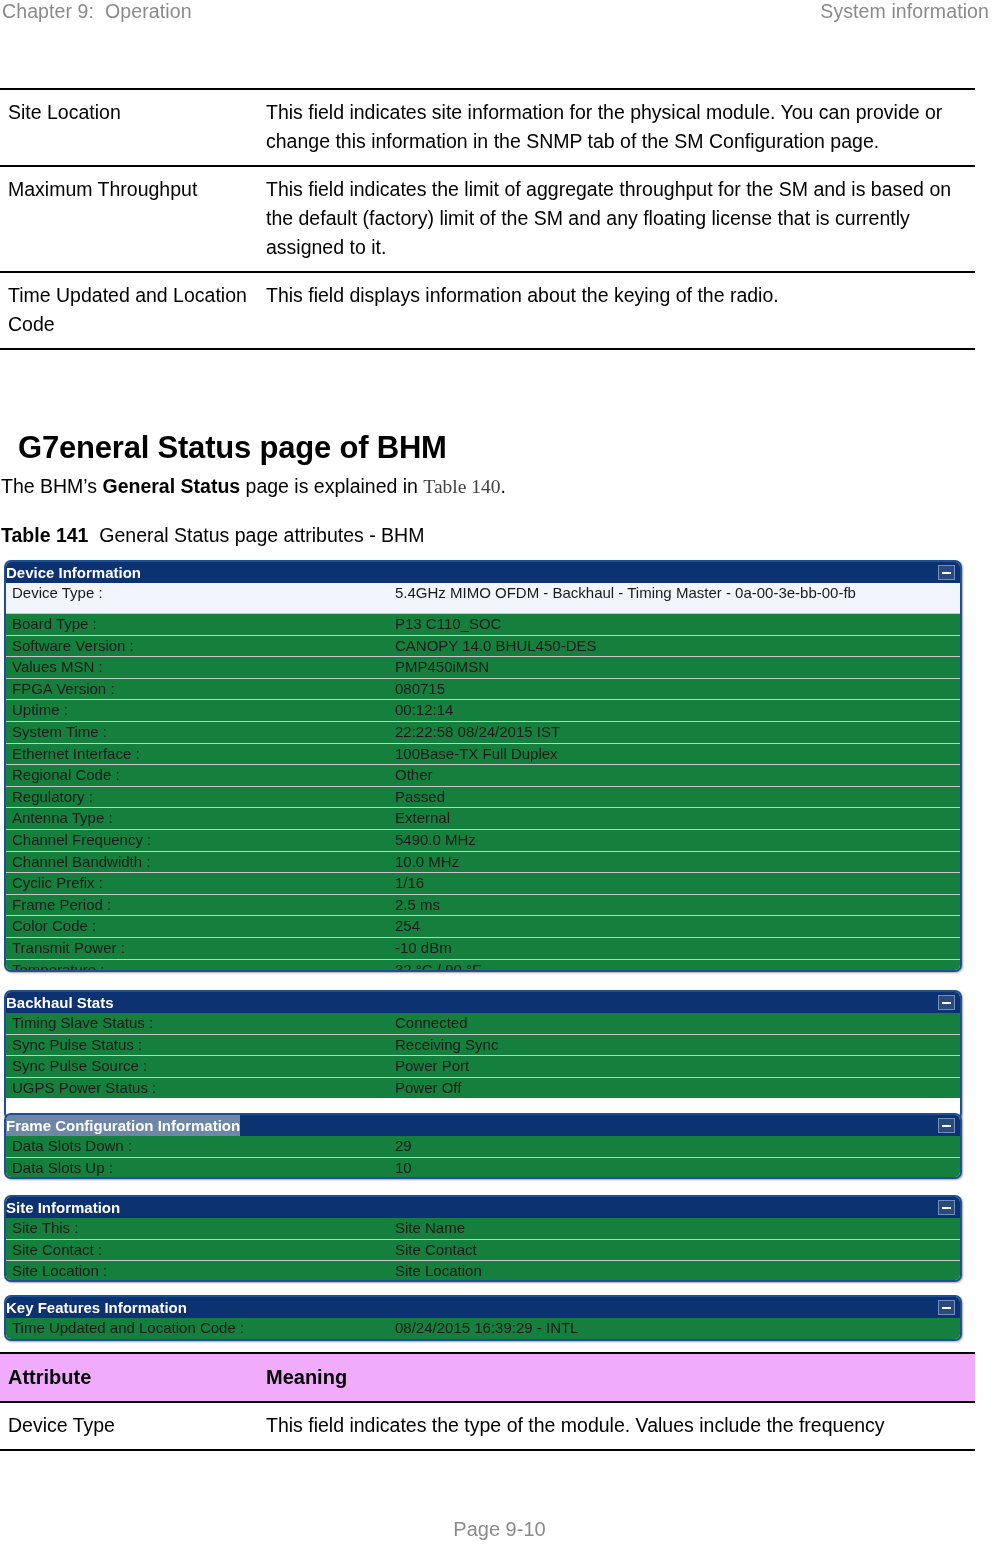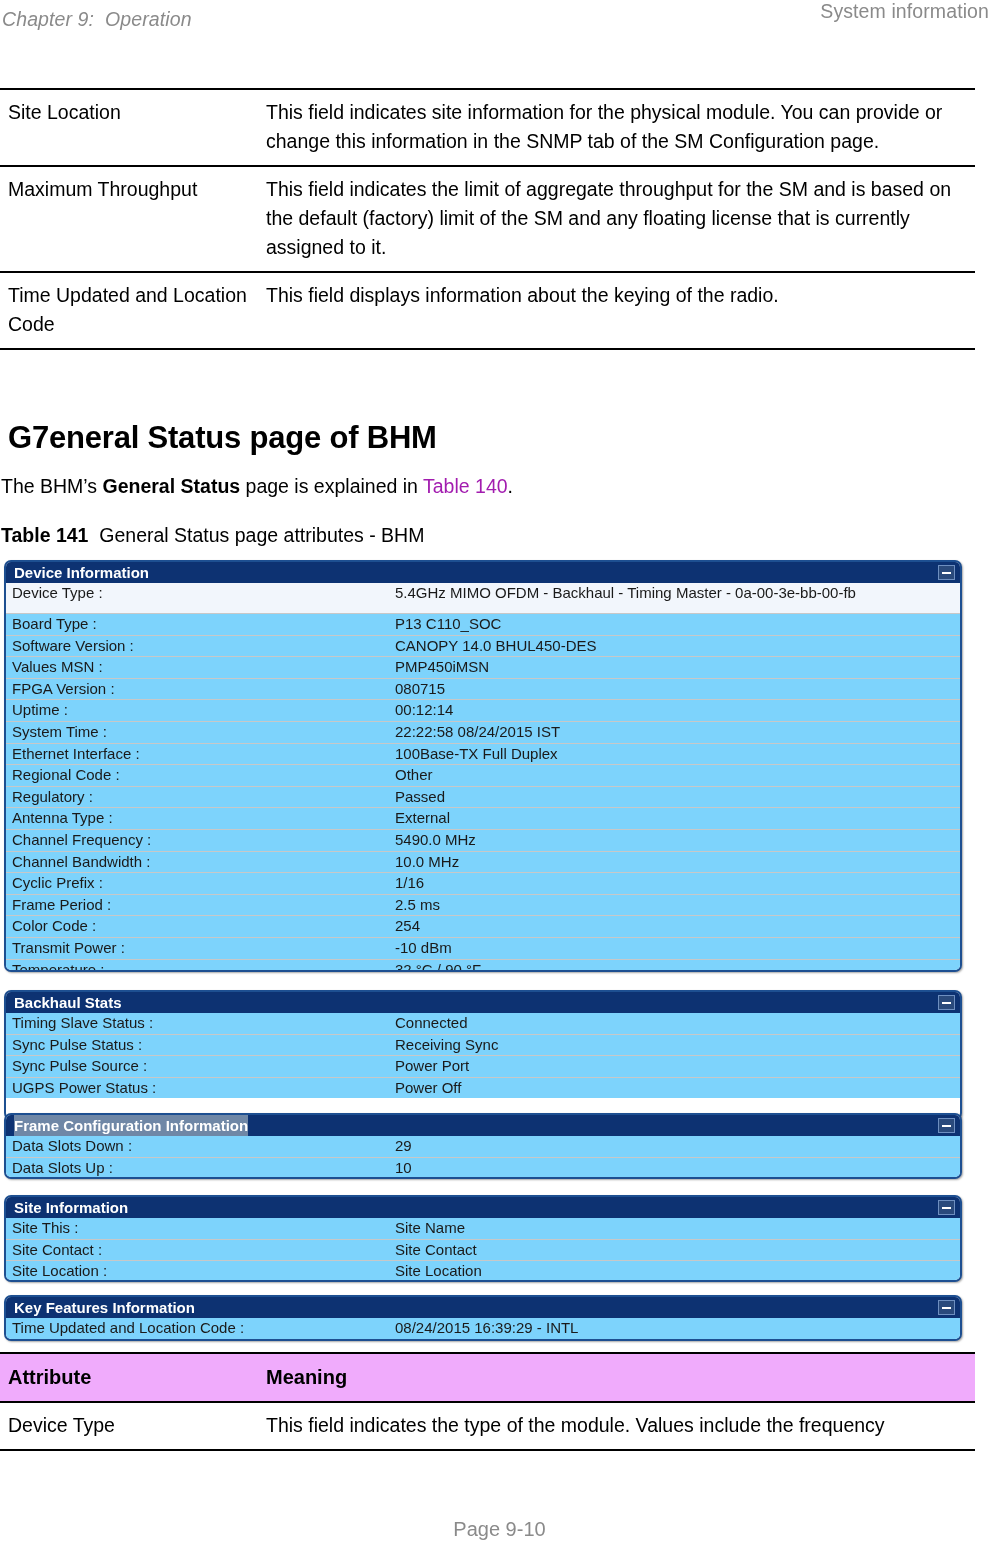--- a/index.html
+++ b/index.html
@@ -11,21 +11,21 @@
     overflow:hidden;
     position:relative;
   }
   .page{ position:relative; width:999px; height:1555px; }
 
   
   .run-head{
     position:absolute; left:0; top:0; width:999px; height:30px;
     color:#8a8a8a; font-size:19.5px; letter-spacing:.1px;
   }
-  .run-head .left{ position:absolute; left:2px; top:8px; white-space:pre;font-style:italic; }
+  .run-head .left{ position:absolute; left:2px; top:0px; white-space:pre; }
   .run-head .right{ position:absolute; right:10px; top:0px; white-space:pre;margin-left:44px; }
 
   
   .doc-table{ position:absolute; left:0; width:975px; border-collapse:collapse; }
   .doc-table td, .doc-table th{
     vertical-align:top; padding:8px 6px 9px 6px;
     font-size:19.5px; line-height:29px; text-align:left; font-weight:normal;
   }
   .doc-table td.attr{ width:242px; padding-left:8px; }
   .doc-table td.mean{ padding-left:10px; }
@@ -33,30 +33,30 @@
   .topline{ border-top:2.2px solid #000; }
 
   .tbl-head-row th{
     background:#f0abfc; font-weight:bold; font-size:20px;
     padding:11px 6px 12px 8px; line-height:24px;
   }
   .tbl-head-row th.mean{ padding-left:10px; }
 
   
   h1.sec{
-    position:absolute; left:0; top:412px; margin:8px;
+    position:absolute; left:0; top:412px; margin:18px;
     font-size:31px; font-weight:bold; letter-spacing:-0.2px;
     font-family:"Liberation Sans", sans-serif;
   }
   p.body-para{
     position:absolute; left:1px; top:473px; margin:0;
     font-size:19.5px; line-height:26px;
   }
   p.body-para b{ font-weight:bold; }
-  p.body-para .xref{ color:#a21caf; }
+  p.body-para .xref{ color:#404040;font-family:Liberation Serif, serif; }
 
   p.tbl-caption{
     position:absolute; left:1px; top:522px; margin:0;
     font-size:19.5px; line-height:26px;
   }
   p.tbl-caption b{ font-weight:bold; }
 
   
   .figure{
     position:absolute; left:4px; top:560px; width:970px; height:785px;
@@ -70,35 +70,35 @@
     box-shadow:1px 1px 2px rgba(0,0,0,.35);
     box-sizing:border-box;
     overflow:hidden;
   }
   .panel-hd{
     position:relative; height:21px;
     background:#0d3272;
     color:#ffffff;
     font-size:15px; font-weight:bold;
     line-height:21px;
-    padding-left:8px;
+    padding-left:0;
     white-space:nowrap;
     font-family:"Liberation Sans", sans-serif;
   }
   .panel-hd .hd-text{ display:inline-block; }
   .panel-hd.selected .hd-text{ background:#6f87a6; }
   .collapse{
     position:absolute; right:5px; top:3px; width:17px; height:15px;
     background:#2a4a7c; border:1px solid #6e8fc0; box-sizing:border-box;
   }
   .collapse::before{
     content:""; position:absolute; left:3px; top:6px; width:9px; height:2px;
     background:#ffffff;
   }
-  .panel-body{ background:#7dd3fc;text-decoration:underline; }
+  .panel-body{ background:#15803d;text-decoration:underline; }
   .prow{
     position:relative; height:20.6px; overflow:hidden;
     border-bottom:1px solid #c8c8c8;
   }
   .prow.first{ background:#f2f6fc; }
   .prow.tall{ height:30px; }
   .prow.last{ border-bottom:none; }
   .plabel{
     position:absolute; left:6px; top:0px; width:374px;
     font-size:15px; line-height:20px; color:#1a1a1a;

